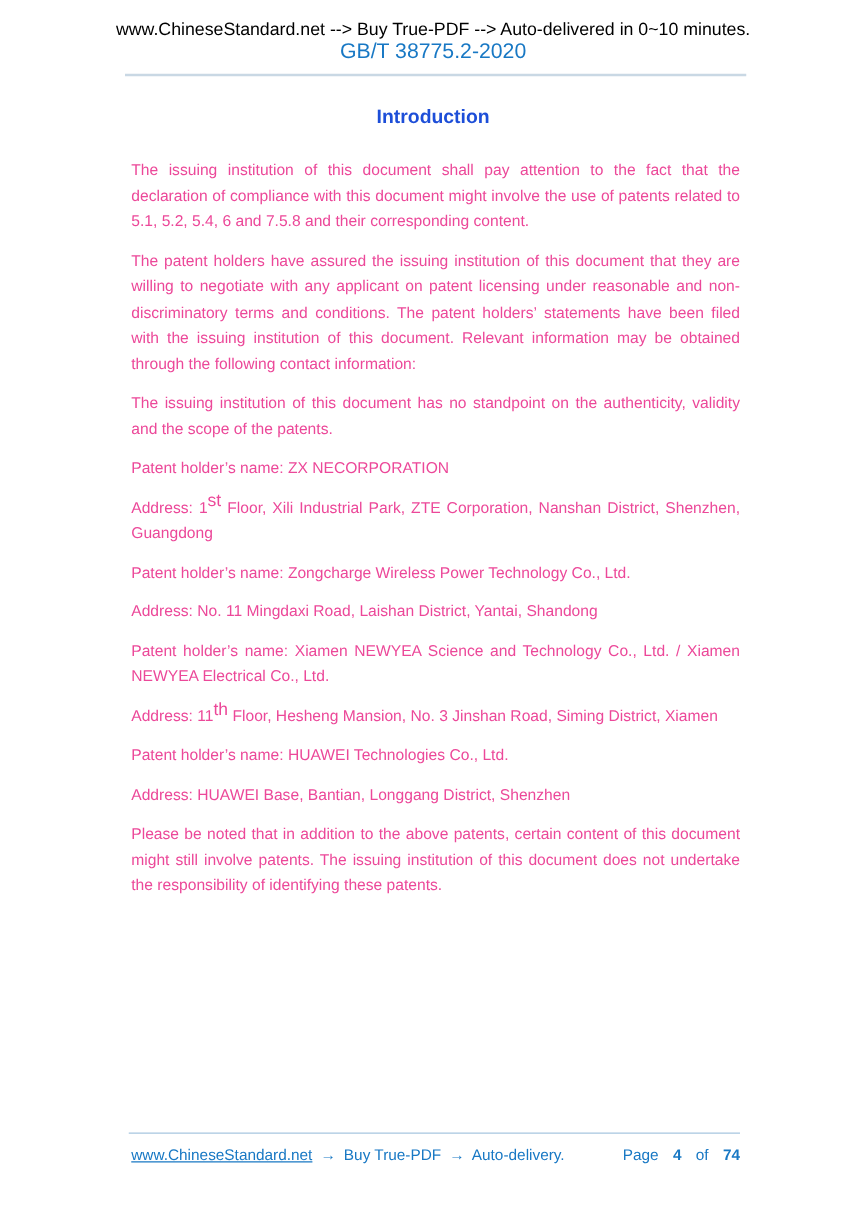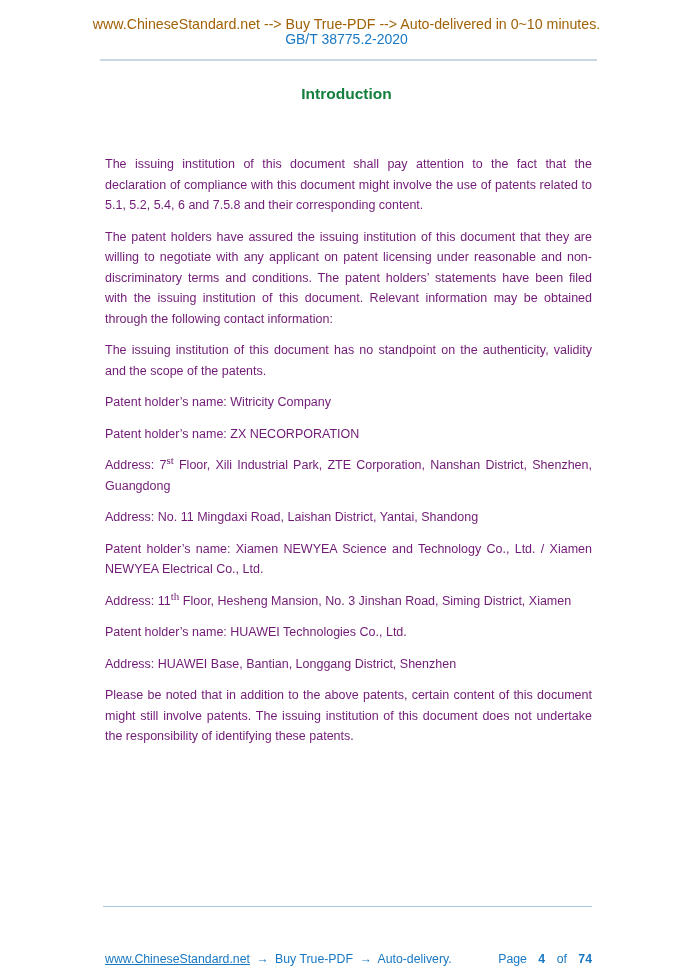--- a/index.html
+++ b/index.html
@@ -9,75 +9,73 @@
     height: 980px;
     background: #ffffff;
     font-family: "Liberation Sans", sans-serif;
     overflow: hidden;
   }
   .banner {
     position: absolute;
     top: 16px; left: 0;
     width: 100%;
     text-align: center;
-    color: #a16207;
+    color: #000000;
     font-size: 14.2px;
     white-space: nowrap;
   }
   .docnum {
     position: absolute;
     top: 31px; left: 0;
     width: 100%;
     text-align: center;
     color: #1878c4;
-    font-size: 14px;
+    font-size: 17px;
   }
   .rule-top {
     position: absolute;
     top: 59px; left: 100px;
     width: 497px; height: 2px;
     background: #c9d8e4;
   }
   .title {
     position: absolute;
     top: 85px; left: 0;
     width: 100%;
     margin: 0;
     text-align: center;
     font-size: 15.5px;
     font-weight: bold;
-    color: #15803d;
+    color: #1d4ed8;
   }
   .body {
     position: absolute;
     top: 126px; left: 105px;
     width: 487px;
-    color: #701a75;
+    color: #ec4899;
     font-size: 12.5px;
     line-height: 20.5px;
-    margin-top: 28px;
   }
   .body p {
     margin: 0 0 11px 0;
     text-align: justify;
   }
   .body sup {
-    font-size: 11px;
+    font-size: 14px;
     line-height: 0;
-    font-family: Liberation Serif, serif;
   }
   .footer-rule {
     position: absolute;
     top: 906px; left: 103px;
     width: 489px; height: 1px;
     background: #a7c6e0;
   }
   .footer {
     position: absolute;
-    top: 952px; left: 105px;
+    top: 917px; left: 105px;
     width: 487px;
     display: flex;
     justify-content: space-between;
     align-items: baseline;
     color: #1878c4;
     font-size: 12.3px;
   }
   .footer .flink { text-decoration: underline; cursor: pointer; }
   .footer .fbold { font-weight: bold; }
   .footer-left span { margin-right: 3px; }
@@ -92,25 +90,25 @@
   <div class="docnum">GB/T 38775.2-2020</div>
   <div class="rule-top"></div>
 
   <h1 class="title">Introduction</h1>
 
   <div class="body">
     <p>The issuing institution of this document shall pay attention to the fact that the declaration of compliance with this document might involve the use of patents related to 5.1, 5.2, 5.4, 6 and 7.5.8 and their corresponding content.</p>
     <p>The patent holders have assured the issuing institution of this document that they are willing to negotiate with any applicant on patent licensing under reasonable and non-discriminatory terms and conditions. The patent holders’ statements have been filed with the issuing institution of this document. Relevant information may be obtained through the following contact information:</p>
     <p>The issuing institution of this document has no standpoint on the authenticity, validity and the scope of the patents.</p>
 
-    <p>Patent holder’s name: Witricity Company</p>
 
     <p>Patent holder’s name: ZX NECORPORATION</p>
-    <p><span>Address: 7</span><sup>st</sup><span> Floor, Xili Industrial Park, ZTE Corporation, Nanshan District, Shenzhen, Guangdong</span></p>
+    <p><span>Address: 1</span><sup>st</sup><span> Floor, Xili Industrial Park, ZTE Corporation, Nanshan District, Shenzhen, Guangdong</span></p>
 
+    <p>Patent holder’s name: Zongcharge Wireless Power Technology Co., Ltd.</p>
     <p>Address: No. 11 Mingdaxi Road, Laishan District, Yantai, Shandong</p>
 
     <p>Patent holder’s name: Xiamen NEWYEA Science and Technology Co., Ltd. / Xiamen NEWYEA Electrical Co., Ltd.</p>
     <p><span>Address: 11</span><sup>th</sup><span> Floor, Hesheng Mansion, No. 3 Jinshan Road, Siming District, Xiamen</span></p>
 
     <p>Patent holder’s name: HUAWEI Technologies Co., Ltd.</p>
     <p>Address: HUAWEI Base, Bantian, Longgang District, Shenzhen</p>
 
     <p>Please be noted that in addition to the above patents, certain content of this document might still involve patents. The issuing institution of this document does not undertake the responsibility of identifying these patents.</p>
   </div>

